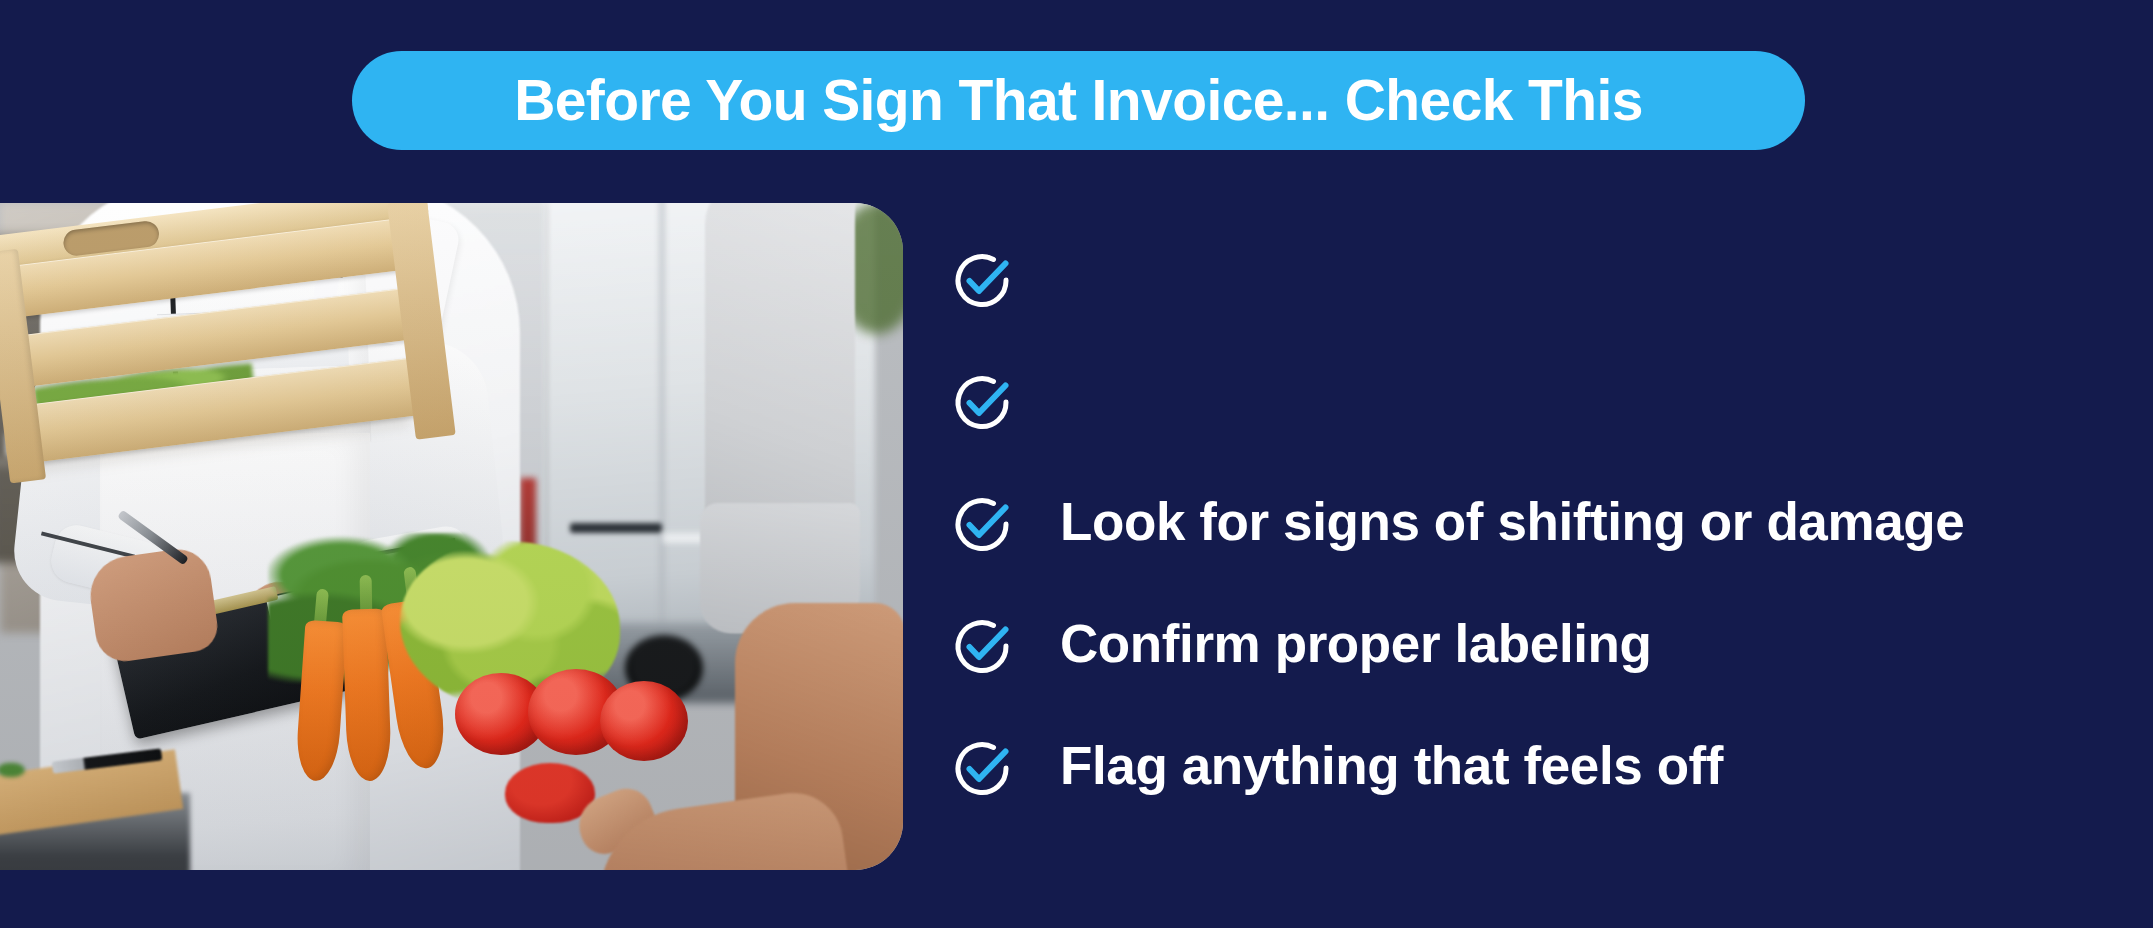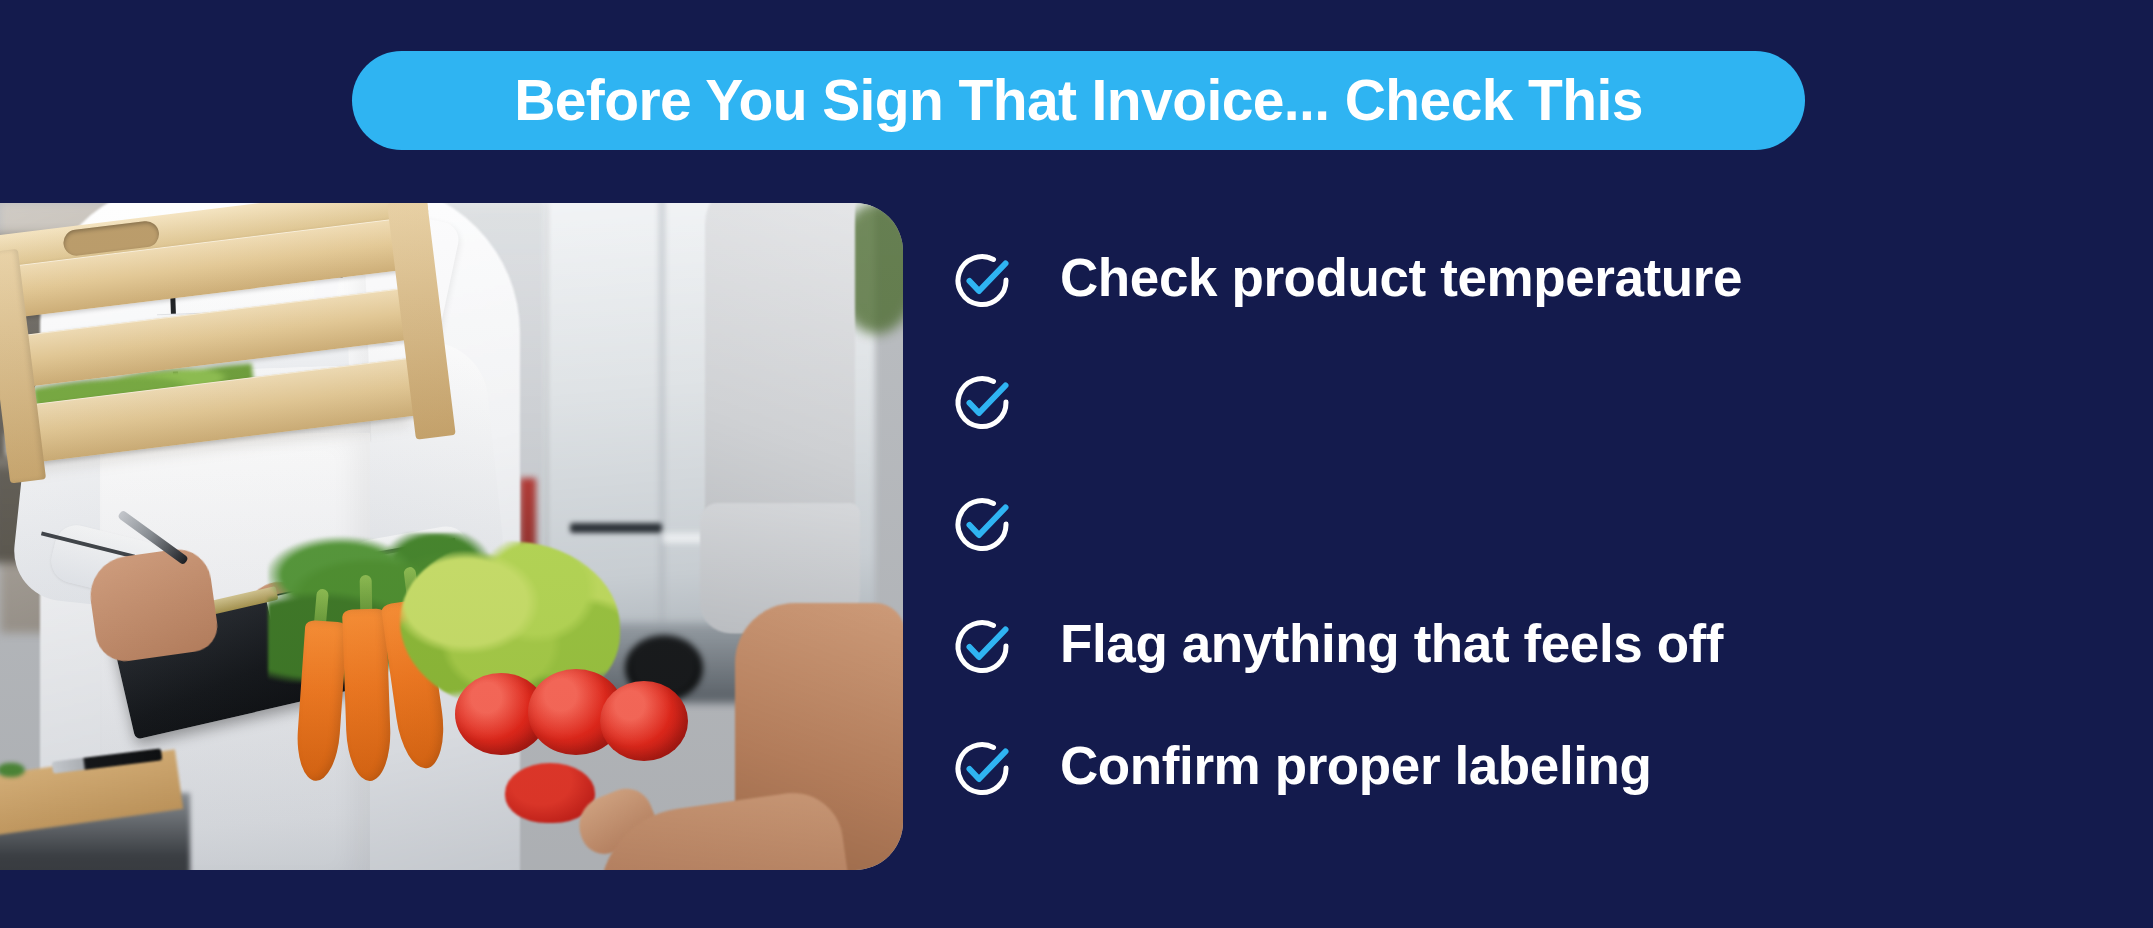--- a/index.html
+++ b/index.html
@@ -575,56 +575,56 @@
 
   <div id="checklist">
 
     <div class="check-row">
       <span class="check-icon">
         <svg viewBox="0 0 60 60">
           <path d="M41.5 9.5 A24 24 0 1 0 54 30" fill="none" stroke="#ffffff" stroke-width="5" stroke-linecap="round"></path>
           <path d="M17.5 31 L27 41 L53.5 13.5" fill="none" stroke="#2fb4f2" stroke-width="6" stroke-linecap="round" stroke-linejoin="round"></path>
         </svg>
       </span>
-      <span class="check-label">Check product temperature</span>
     </div>
 
     <div class="check-row">
       <span class="check-icon">
         <svg viewBox="0 0 60 60">
           <path d="M41.5 9.5 A24 24 0 1 0 54 30" fill="none" stroke="#ffffff" stroke-width="5" stroke-linecap="round"></path>
           <path d="M17.5 31 L27 41 L53.5 13.5" fill="none" stroke="#2fb4f2" stroke-width="6" stroke-linecap="round" stroke-linejoin="round"></path>
         </svg>
       </span>
     </div>
 
     <div class="check-row">
       <span class="check-icon">
         <svg viewBox="0 0 60 60">
           <path d="M41.5 9.5 A24 24 0 1 0 54 30" fill="none" stroke="#ffffff" stroke-width="5" stroke-linecap="round"></path>
           <path d="M17.5 31 L27 41 L53.5 13.5" fill="none" stroke="#2fb4f2" stroke-width="6" stroke-linecap="round" stroke-linejoin="round"></path>
         </svg>
       </span>
+      <span class="check-label">Look for signs of shifting or damage</span>
+    </div>
+
+    <div class="check-row">
+      <span class="check-icon">
+        <svg viewBox="0 0 60 60">
+          <path d="M41.5 9.5 A24 24 0 1 0 54 30" fill="none" stroke="#ffffff" stroke-width="5" stroke-linecap="round"></path>
+          <path d="M17.5 31 L27 41 L53.5 13.5" fill="none" stroke="#2fb4f2" stroke-width="6" stroke-linecap="round" stroke-linejoin="round"></path>
+        </svg>
+      </span>
+      <span class="check-label">Confirm proper labeling</span>
     </div>
 
     <div class="check-row">
       <span class="check-icon">
         <svg viewBox="0 0 60 60">
           <path d="M41.5 9.5 A24 24 0 1 0 54 30" fill="none" stroke="#ffffff" stroke-width="5" stroke-linecap="round"></path>
           <path d="M17.5 31 L27 41 L53.5 13.5" fill="none" stroke="#2fb4f2" stroke-width="6" stroke-linecap="round" stroke-linejoin="round"></path>
         </svg>
       </span>
       <span class="check-label">Flag anything that feels off</span>
     </div>
 
-    <div class="check-row">
-      <span class="check-icon">
-        <svg viewBox="0 0 60 60">
-          <path d="M41.5 9.5 A24 24 0 1 0 54 30" fill="none" stroke="#ffffff" stroke-width="5" stroke-linecap="round"></path>
-          <path d="M17.5 31 L27 41 L53.5 13.5" fill="none" stroke="#2fb4f2" stroke-width="6" stroke-linecap="round" stroke-linejoin="round"></path>
-        </svg>
-      </span>
-      <span class="check-label">Confirm proper labeling</span>
-    </div>
-
   </div>
 
 </div>
 
 </body></html>

